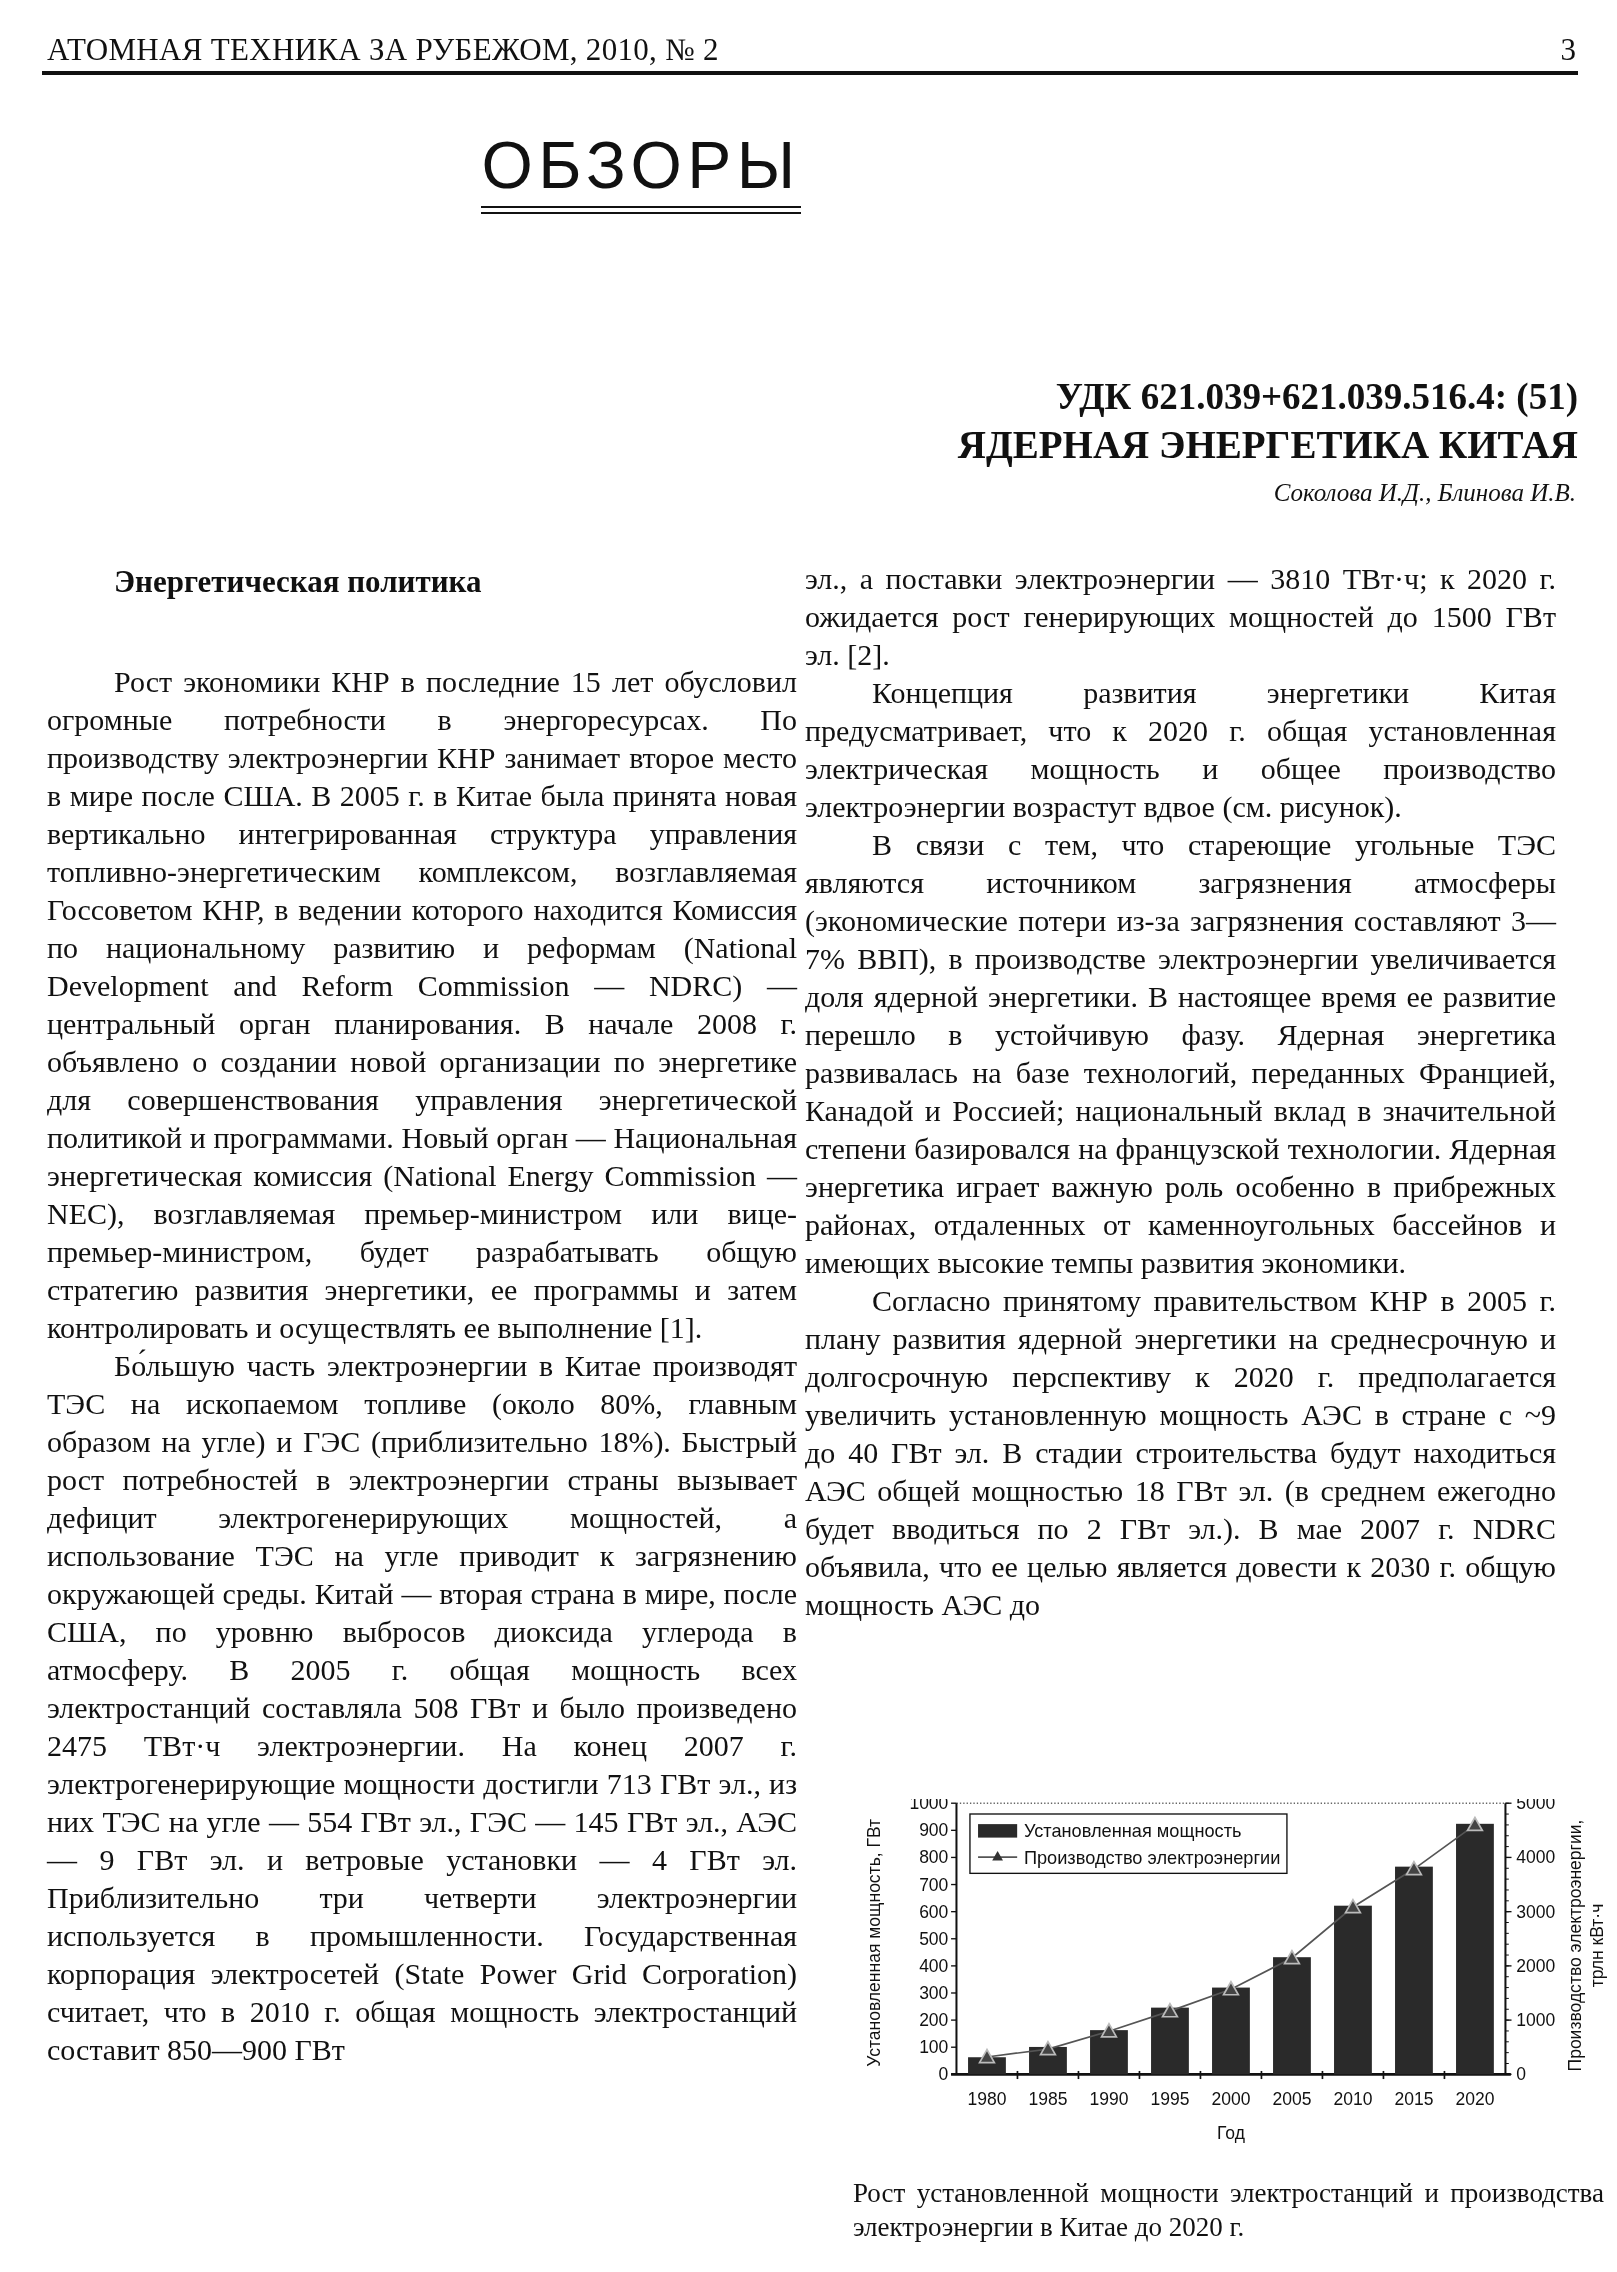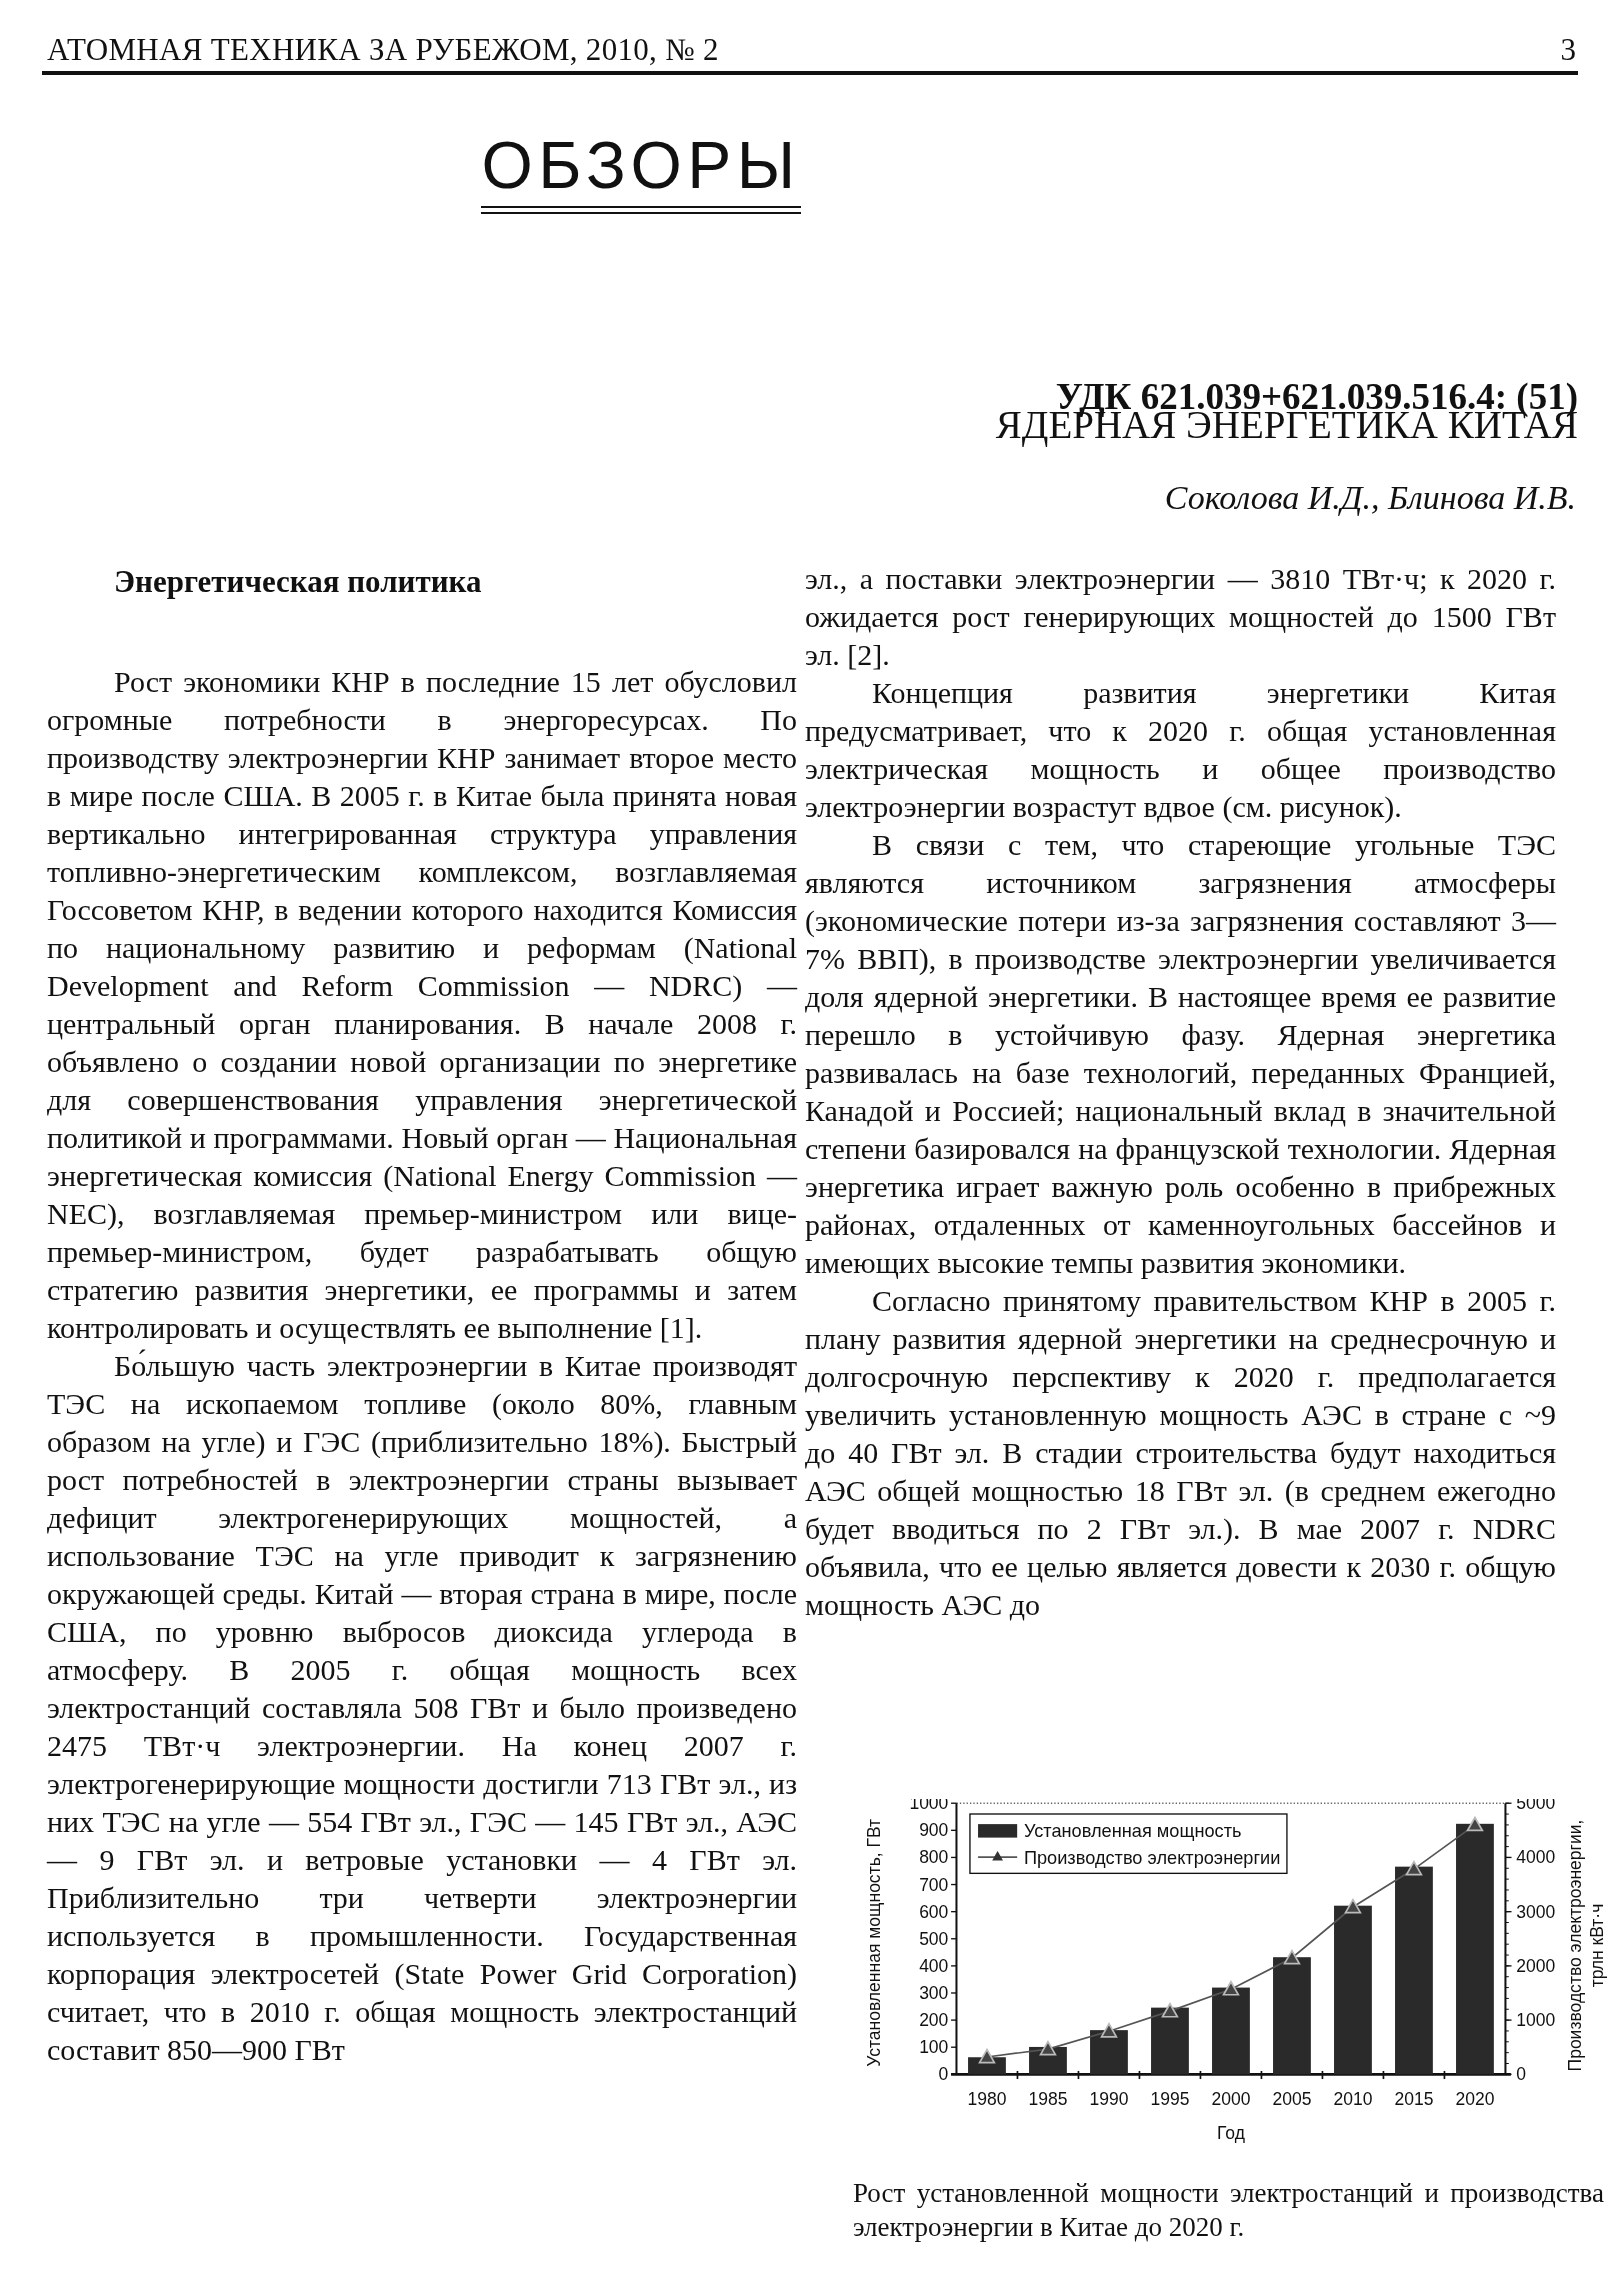--- a/index.html
+++ b/index.html
@@ -7,22 +7,22 @@
          font-family: "Liberation Serif", "DejaVu Serif", serif; color: #111; }
   .abs { position: absolute; }
   #running-head { left: 47px; top: 32px; font-size: 31px; letter-spacing: 0.3px; white-space: nowrap; }
   #page-num { right: 42px; top: 32px; font-size: 31px; }
   #head-rule { left: 42px; top: 71px; width: 1536px; height: 4px; background: #111; }
   #section-title { left: 0; width: 1282px; top: 127px; text-align: center;
                    font-family: "Liberation Sans", "DejaVu Sans", sans-serif; font-size: 66px; letter-spacing: 5.4px; }
   #section-title span { display: inline-block; border-bottom: 2.7px solid #111; padding-bottom: 2.7px; position: relative; }
   #section-title span::after { content: ""; position: absolute; left: 0; right: 0; bottom: -8px; height: 2px; background: #111; }
   #udc { right: 40px; top: 375px; font-size: 37px; font-weight: bold; text-align: right; white-space: nowrap; }
-  #article-title { right: 40px; top: 402px; font-size: 39px; font-weight: normal; text-align: right; white-space: nowrap; }
-  #authors { right: 42px; top: 479px; font-size: 34px; font-style: italic; text-align: right; white-space: nowrap; }
+  #article-title { right: 40px; top: 422px; font-size: 39px; font-weight: bold; text-align: right; white-space: nowrap; }
+  #authors { right: 42px; top: 479px; font-size: 25px; font-style: italic; text-align: right; white-space: nowrap; }
 
   .col { position: absolute; font-size: 30px; line-height: 38px; text-align: justify; }
   #col-left { left: 47px; top: 563px; width: 750px; }
   #col-right { left: 805px; top: 560px; width: 751px; }
   .col h3 { margin: 0 0 0 67px; font-size: 31px; font-weight: bold; line-height: 38px; }
   .col p { margin: 0; text-indent: 67px; }
   .col p.cont { text-indent: 0; }
   #heading-gap { height: 62px; }
 
   #chart-wrap { left: 858px; top: 1799px; width: 754px; height: 378px; }

